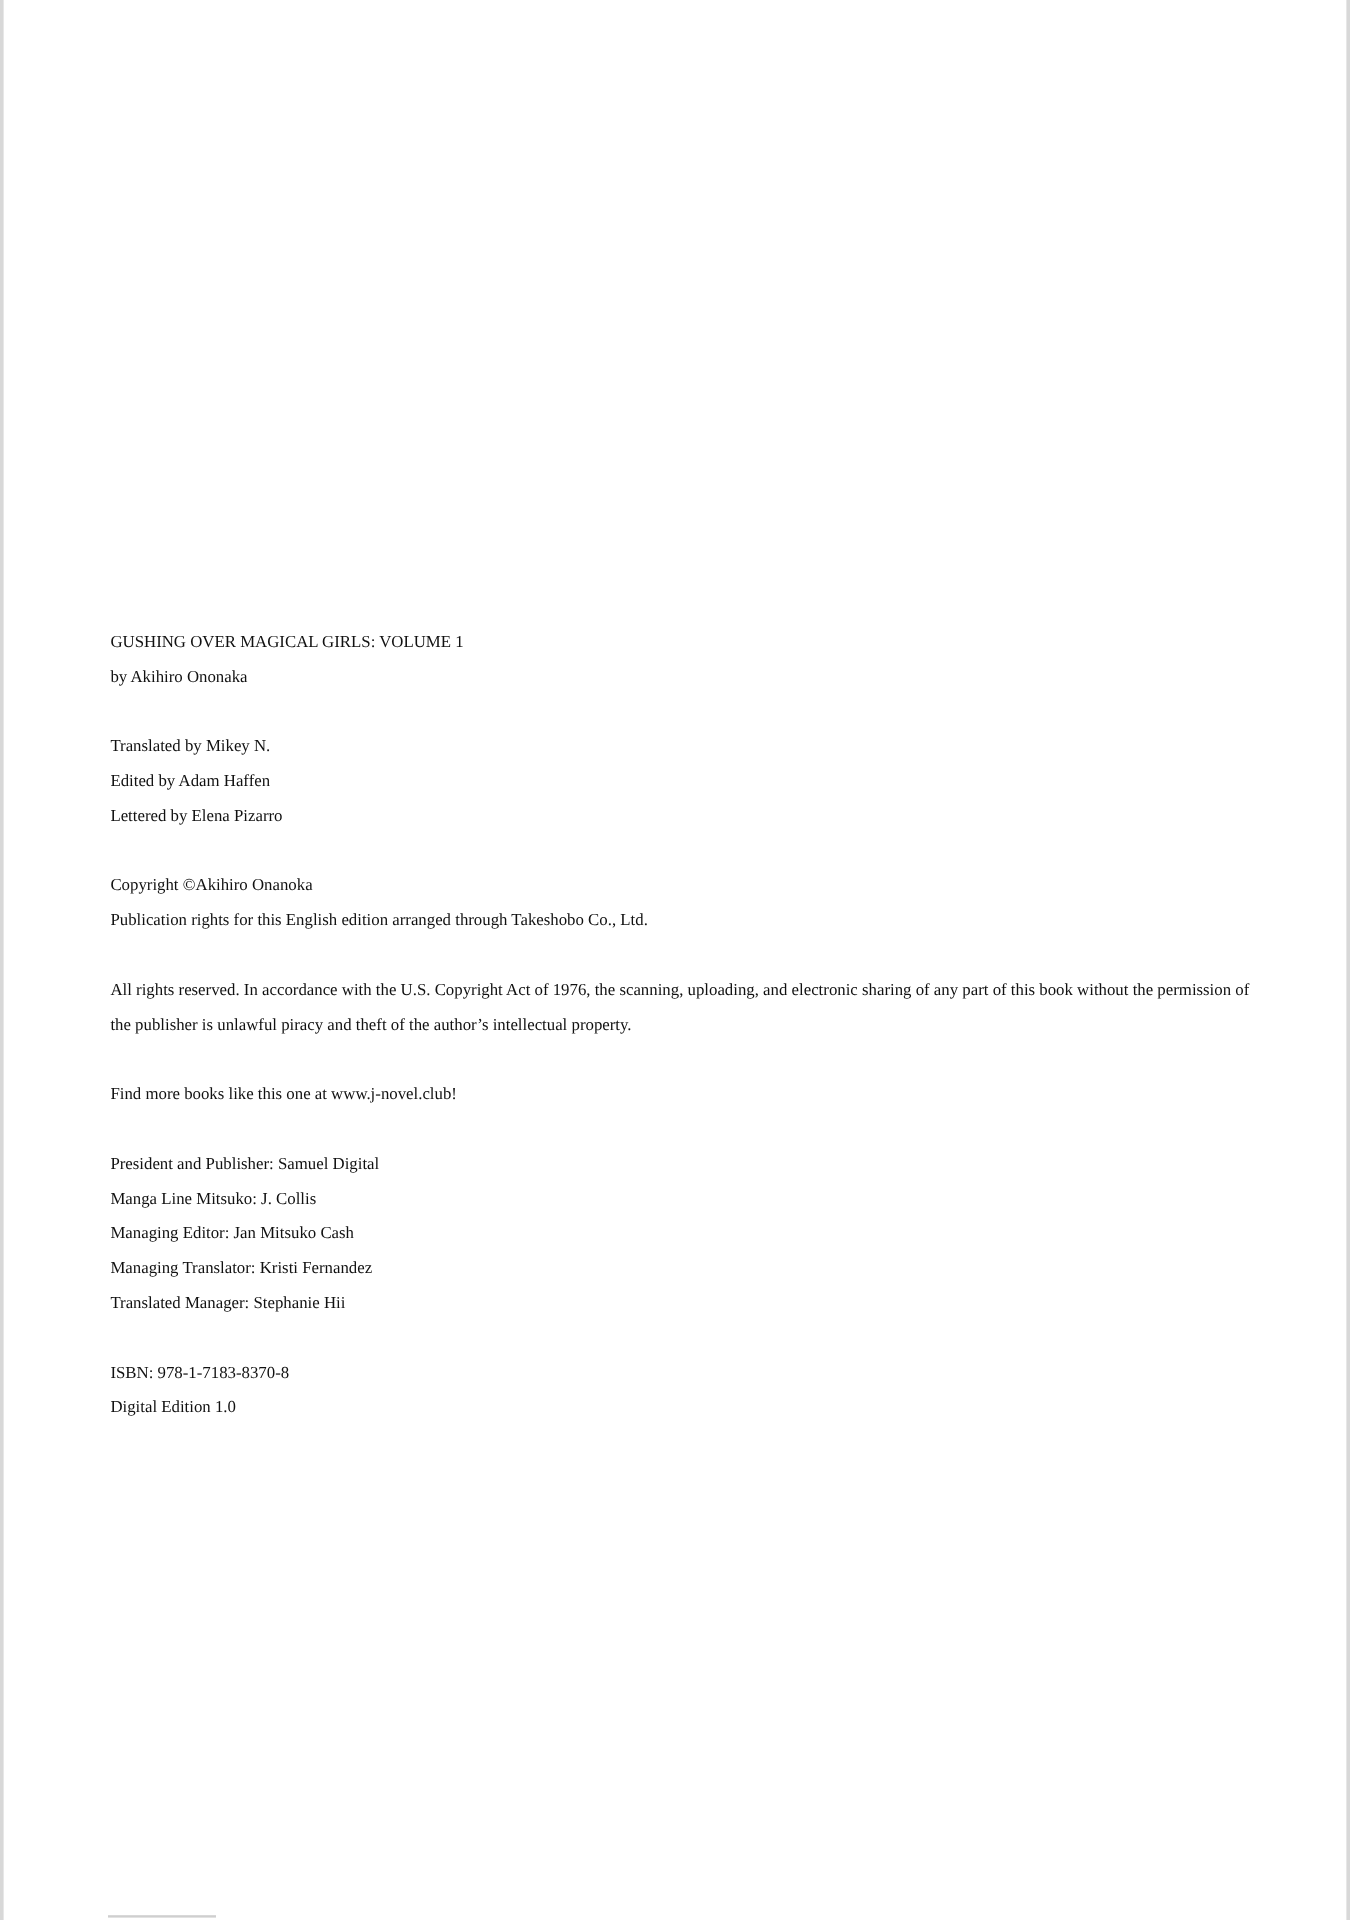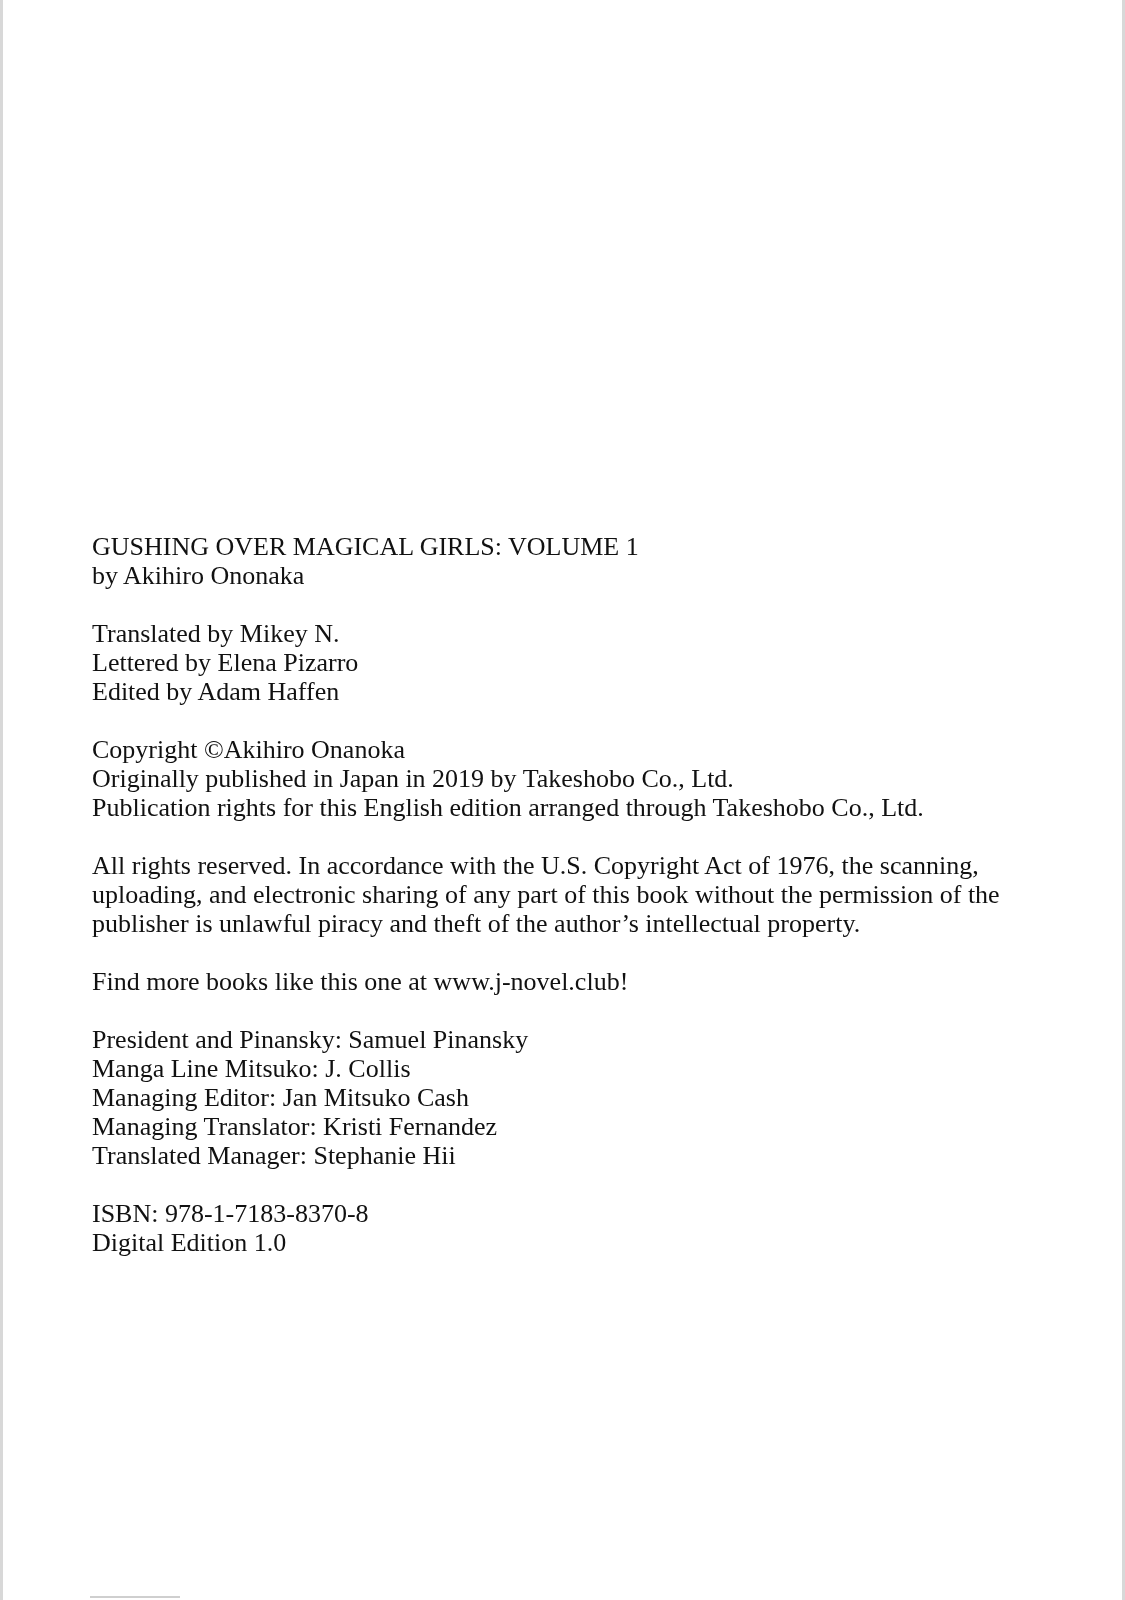--- a/index.html
+++ b/index.html
@@ -28,23 +28,23 @@
     position: absolute;
     left: 90px;
     bottom: 2px;
     width: 90px;
     height: 2px;
     background: #cfcfcf;
   }
   .text-block {
     position: absolute;
     left: 92px;
-    top: 532px;
+    top: 521px;
     width: 950px;
-    font-size: 26px;
+    font-size: 14px;
     line-height: 29px;
   }
   .para {
     margin: 0 0 29px 0;
   }
   .para:last-child {
     margin-bottom: 0;
   }
   .line {
     display: block;
@@ -59,37 +59,36 @@
 
 <div class="text-block">
 
   <div class="para">
     <span class="line">GUSHING OVER MAGICAL GIRLS: VOLUME 1</span>
     <span class="line">by Akihiro Ononaka</span>
   </div>
 
   <div class="para">
     <span class="line">Translated by Mikey N.</span>
+    <span class="line">Edited by Adam Haffen</span>
     <span class="line">Lettered by Elena Pizarro</span>
-    <span class="line">Edited by Adam Haffen</span>
   </div>
 
 
   <div class="para">
     <span class="line">Copyright ©Akihiro Onanoka</span>
-    <span class="line">Originally published in Japan in 2019 by Takeshobo Co., Ltd.</span>
     <span class="line">Publication rights for this English edition arranged through Takeshobo Co., Ltd.</span>
   </div>
 
   <p class="para">All rights reserved. In accordance with the U.S. Copyright Act of 1976, the scanning, uploading, and electronic sharing of any part of this book without the permission of the publisher is unlawful piracy and theft of the author’s intellectual property.</p>
 
   <p class="para">Find more books like this one at www.j-novel.club!</p>
 
   <div class="para">
-    <span class="line">President and Pinansky: Samuel Pinansky</span>
+    <span class="line">President and Publisher: Samuel Digital</span>
     <span class="line">Manga Line Mitsuko: J. Collis</span>
     <span class="line">Managing Editor: Jan Mitsuko Cash</span>
     <span class="line">Managing Translator: Kristi Fernandez</span>
     <span class="line">Translated Manager: Stephanie Hii</span>
   </div>
 
   <div class="para">
     <span class="line">ISBN: 978-1-7183-8370-8</span>
     <span class="line">Digital Edition 1.0</span>
   </div>

